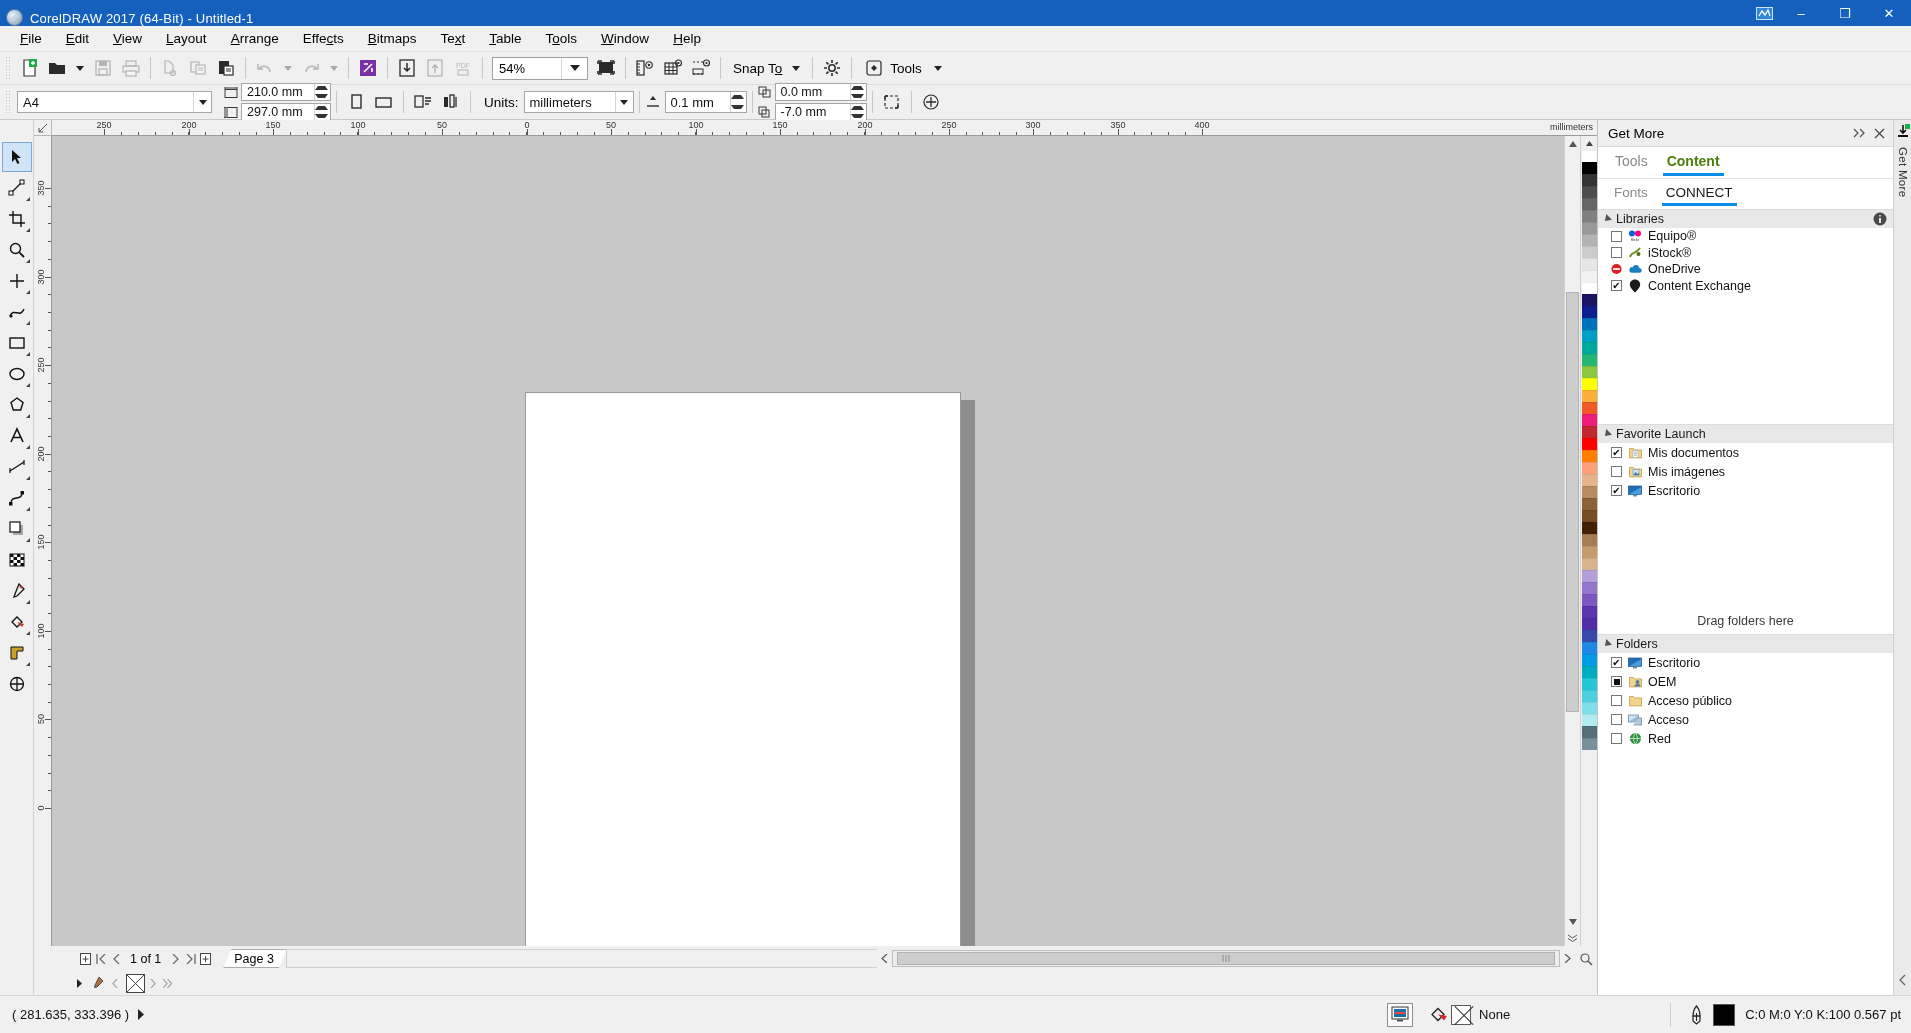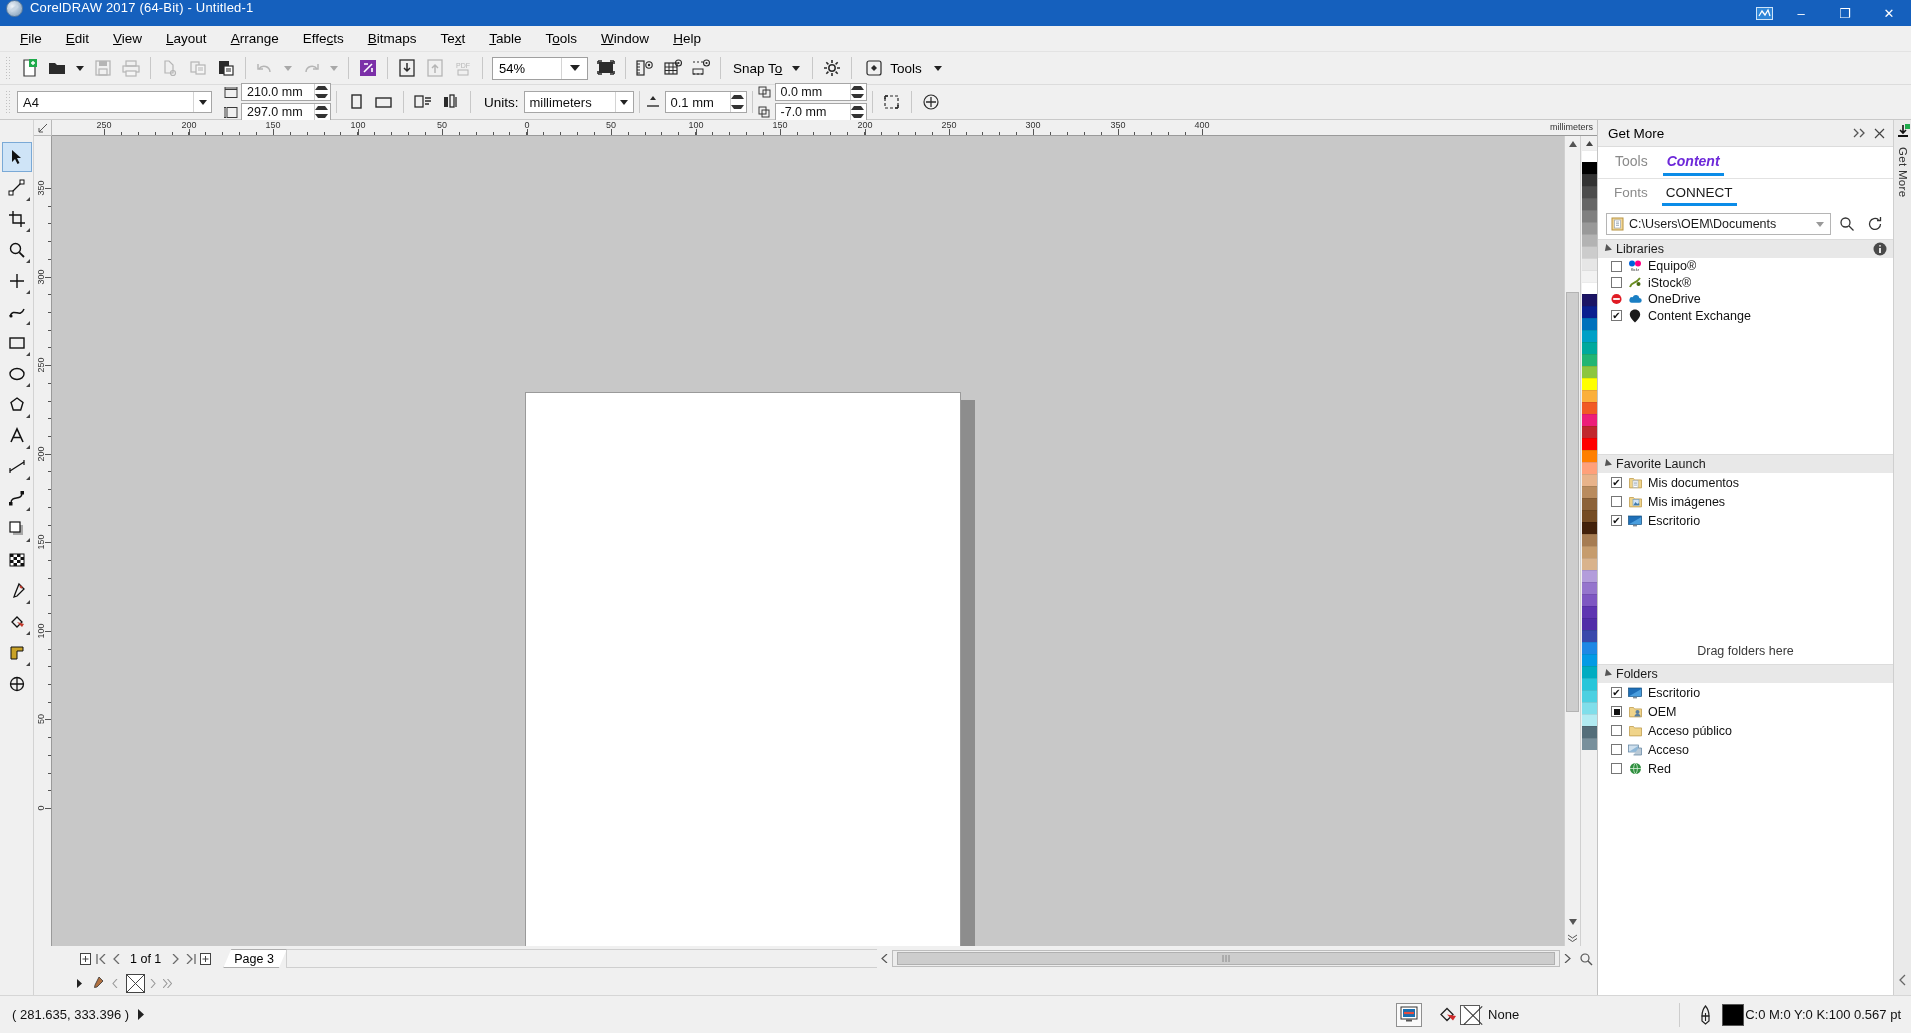--- a/index.html
+++ b/index.html
@@ -9,21 +9,21 @@
     font-size: 13px;
     background: #f0f0f0;
     overflow: hidden;
     -webkit-font-smoothing: antialiased;
   }
   #app { position: relative; width: 1911px; height: 1033px; display: flex; flex-direction: column; }
 
   
   .titlebar {
     height: 26px; background: #1560bd; color: #fff;
-    display: flex; align-items: flex-start; padding-left: 6px;
+    display: flex; align-items: flex-end; padding-left: 6px;
     font-size: 13px; flex: 0 0 26px; position: relative;
   }
   .title-logo {
     width: 17px; height: 17px; border-radius: 50%;
     background: radial-gradient(circle at 35% 35%, #eef3f8, #9fb6cc 65%, #7e98b5);
     border: 1px solid #5d7d9e; margin-right: 7px;
     display:flex;align-items:center;justify-content:center;
   }
   .title-logo::after{content:"";width:9px;height:3px;background:#c7d6e4;transform:rotate(-35deg);border-radius:2px;}
   .title-text { letter-spacing: .2px; }
@@ -150,21 +150,21 @@
   .docker { width: 296px; background: #fff; display: flex; flex-direction: column;
     flex: 0 0 296px; border-left: 1px solid #c4c4c4; }
   .docker-title { height: 27px; background: #efefef; display: flex; align-items: center;
     padding: 0 4px 0 10px; font-size: 13.5px; border-bottom: 1px solid #dcdcdc; }
   .docker-title .sp { flex: 1; }
   .dk-ico { width: 20px; height: 22px; display: flex; align-items: center; justify-content: center; color: #3b3b3b; }
   .tabrow1 { height: 32px; display: flex; align-items: center; padding: 0 10px; border-bottom: 1px solid #e2e2e2;
     background: #fff; }
   .tabrow2 { height: 30px; display: flex; align-items: center; padding: 0 10px; background: #fff; }
   .dtab { position: relative; padding: 4px 7px 7px; font-size: 14px; color: #8a8a8a; margin-right: 5px; }
-  .dtab.on { color: #6d28d9; font-weight: bold; font-style: italic; }
+  .dtab.on { color: #4d7c0f; font-weight: bold; }
   .dtab.on::after { content: ""; position: absolute; left: 3px; right: 3px; bottom: 0; height: 3px; background: #0b8ce8; }
   .dtab2 { position: relative; padding: 3px 6px 6px; font-size: 13.5px; color: #8a8a8a; margin-right: 6px; }
   .dtab2.on { color: #1a1a1a; }
   .dtab2.on::after { content: ""; position: absolute; left: 2px; right: 2px; bottom: 0; height: 3px; background: #0b8ce8; }
 
   .pathrow { height: 30px; display: flex; align-items: center; padding: 0 6px 0 8px; gap: 4px; }
   .pathbox { flex: 1; height: 22px; border: 1px solid #b5b5b5; background: #fff; display: flex; align-items: center;
     padding: 0 2px 0 4px; }
   .pathbox input { flex: 1; border: 0; outline: 0; font-size: 12.5px; padding-left: 5px;
     font-family: "Liberation Sans", sans-serif; color: #1a1a1a; background: #fff; }
@@ -1050,45 +1050,20 @@
 
       <div class="tabrow1">
         <div class="dtab">Tools</div>
         <div class="dtab on">Content</div>
       </div>
       <div class="tabrow2">
         <div class="dtab2">Fonts</div>
         <div class="dtab2 on">CONNECT</div>
       </div>
 
-      <div class="pathrow">
-        <div class="pathbox">
-          <svg width="13" height="14" viewBox="0 0 13 14">
-              <rect x="1" y="1" width="11" height="12" fill="#f2d79a" stroke="#b89440"></rect>
-              <rect x="3.5" y="3" width="6" height="8" fill="#fff" stroke="#9aa7b5" stroke-width="0.7"></rect>
-              <path d="M5 5h3M5 6.7h3M5 8.4h3" stroke="#7e90a3" stroke-width="0.7"></path>
-            </svg>
-          <input value="C:\Users\OEM\Documents" style="">
-          <div style="width:16px;display:flex;align-items:center;justify-content:center">
-              <div class="caret-d sm" style="border-top-color:#999"></div>
-            </div>
-        </div>
-        <div class="ic-btn">
-          <svg width="16" height="16" viewBox="0 0 16 16">
-              <circle cx="6.5" cy="6.5" r="4.5" fill="none" stroke="#333" stroke-width="1.3"></circle>
-              <path d="M10 10l4.5 4.5" stroke="#333" stroke-width="1.3"></path>
-            </svg>
-        </div>
-        <div class="ic-btn">
-          <svg width="16" height="16" viewBox="0 0 16 16">
-              <path d="M13.5 8a5.5 5.5 0 1 1-2-4.3" fill="none" stroke="#333" stroke-width="1.3"></path>
-              <path d="M13.5 1v3.5H10" fill="none" stroke="#333" stroke-width="1.3"></path>
-            </svg>
-        </div>
-      </div>
 
       <div class="grouphdr">
         <span class="tri-col"></span>
         <span>Libraries</span>
         <span class="sp"></span>
         <svg width="14" height="14" viewBox="0 0 14 14">
             <circle cx="7" cy="7" r="6.5" fill="#4a4a4a"></circle>
             <path d="M7 3.2v1.3M7 6v5" stroke="#fff" stroke-width="1.7"></path>
           </svg>
       </div>
@@ -1287,15 +1262,15 @@
     <span class="sb-text" style="margin-left:8px">None</span>
     <div class="sb-sep" style="margin-left:160px"></div>
     <div style="width:22px;height:22px;display:flex;align-items:center;justify-content:center">
       <svg width="15" height="20" viewBox="0 0 15 20">
           <path d="M7.5 1C5 4 4 7 4 11h7c0-4-1-7-3.5-10z" fill="none" stroke="#222" stroke-width="1.2"></path>
           <path d="M4 11h7v5l-3.5 3L4 16z" fill="none" stroke="#222" stroke-width="1.2"></path>
           <path d="M7.5 8v8" stroke="#222" stroke-width="1.1"></path>
         </svg>
     </div>
     <div class="fillbox" style="margin-left:6px"></div>
-    <span class="sb-text" style="margin-left:1px">C:0 M:0 Y:0 K:100  0.567 pt</span>
+    <span class="sb-text" style="margin-left:10px">C:0 M:0 Y:0 K:100  0.567 pt</span>
   </div>
 </div>
 
 </body></html>

